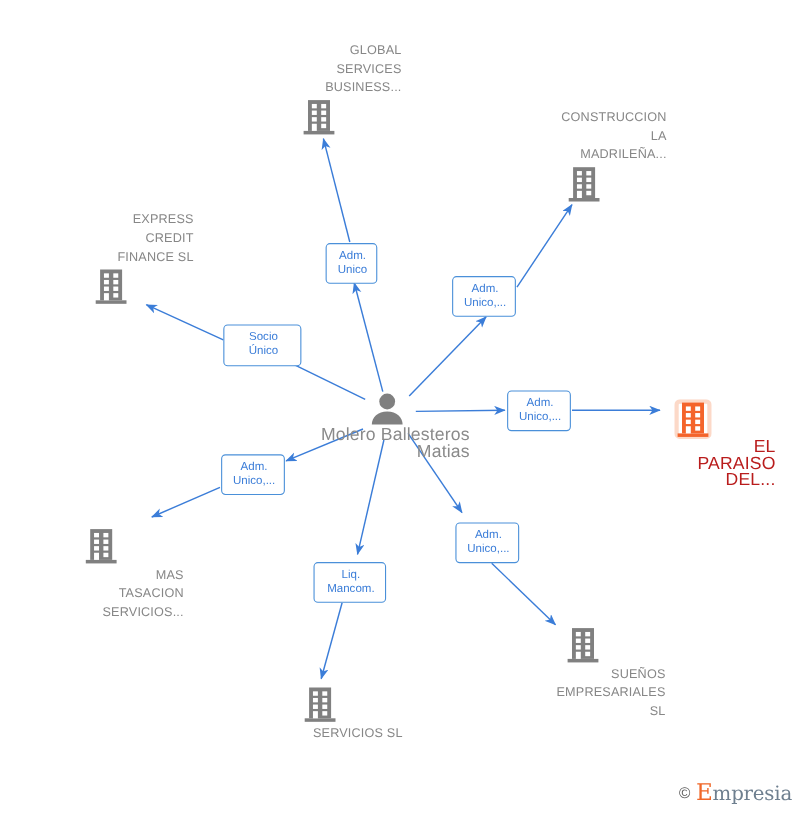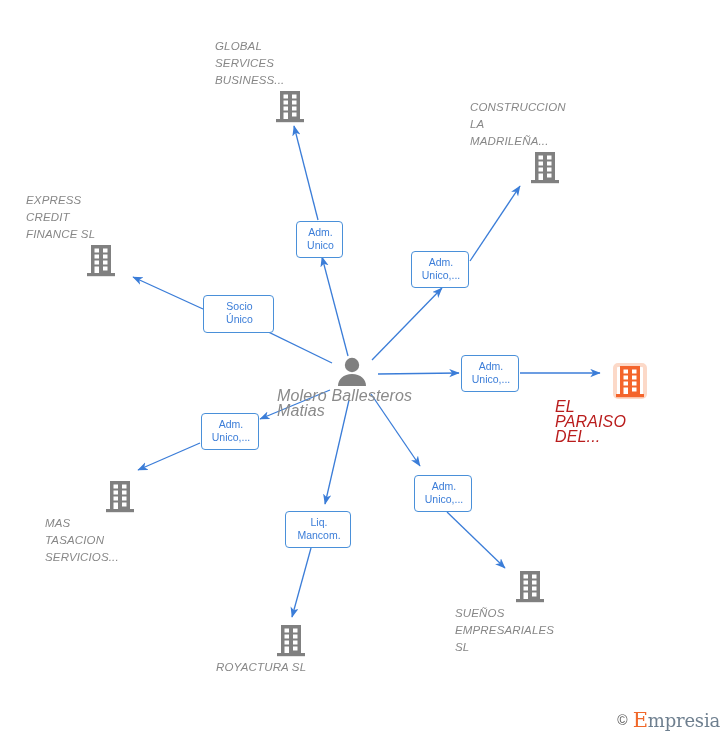--- a/index.html
+++ b/index.html
@@ -22,23 +22,22 @@
     left: 0;
     top: 0;
     width: 728px;
     height: 740px;
     pointer-events: none;
   }
   .node {
     position: absolute;
     width: 150px;
     margin-left: -75px;
-    text-align: left;
+    text-align: right;
     line-height: 15px;
-    font-style: italic;
   }
   .node .label {
     font-size: 11.5px;
     color: #878787;
     letter-spacing: 0.15px;
     white-space: pre-line;
   }
   .node.center .label {
     color: #8a8a8a;
     font-size: 16px;
@@ -144,21 +143,21 @@
               <rect x="10.5" y="6.5" width="4.5" height="4"></rect>
               <rect x="19" y="6.5" width="4.5" height="4"></rect>
               <rect x="10.5" y="12.5" width="4.5" height="4"></rect>
               <rect x="19" y="12.5" width="4.5" height="4"></rect>
               <rect x="10.5" y="18.5" width="4.5" height="4"></rect>
               <rect x="19" y="18.5" width="4.5" height="4"></rect>
               <rect x="10.5" y="24.5" width="4.5" height="6.5"></rect>
               <rect x="19" y="24.5" width="4.5" height="4"></rect>
             </g>
           </svg></span></div>
-      <div class="node above" style="left: 545px; top: 98px;"><span class="label">CONSTRUCCION<br>LA<br>MADRILEÑA...</span><span><svg class="icon" width="34" height="36" viewBox="0 0 34 36" aria-hidden="true">
+      <div class="node above" style="left: 531px; top: 98px;"><span class="label">CONSTRUCCION<br>LA<br>MADRILEÑA...</span><span><svg class="icon" width="34" height="36" viewBox="0 0 34 36" aria-hidden="true">
             <g fill="#808080">
               <rect x="7" y="3" width="20" height="28"></rect>
               <rect x="3" y="31" width="28" height="3.2"></rect>
             </g>
             <g fill="#ffffff">
               <rect x="10.5" y="6.5" width="4.5" height="4"></rect>
               <rect x="19" y="6.5" width="4.5" height="4"></rect>
               <rect x="10.5" y="12.5" width="4.5" height="4"></rect>
               <rect x="19" y="12.5" width="4.5" height="4"></rect>
               <rect x="10.5" y="18.5" width="4.5" height="4"></rect>
@@ -193,21 +192,21 @@
               <rect x="10.5" y="6.5" width="4.5" height="4"></rect>
               <rect x="19" y="6.5" width="4.5" height="4"></rect>
               <rect x="10.5" y="12.5" width="4.5" height="4"></rect>
               <rect x="19" y="12.5" width="4.5" height="4"></rect>
               <rect x="10.5" y="18.5" width="4.5" height="4"></rect>
               <rect x="19" y="18.5" width="4.5" height="4"></rect>
               <rect x="10.5" y="24.5" width="4.5" height="6.5"></rect>
               <rect x="19" y="24.5" width="4.5" height="4"></rect>
             </g>
           </svg></span><span class="label">EL<br>PARAISO<br>DEL...</span></div>
-      <div class="node below" style="left: 120px; top: 478px;"><span><svg class="icon" width="34" height="36" viewBox="0 0 34 36" aria-hidden="true">
+      <div class="node below" style="left: 92px; top: 478px;"><span><svg class="icon" width="34" height="36" viewBox="0 0 34 36" aria-hidden="true">
             <g fill="#808080">
               <rect x="7" y="3" width="20" height="28"></rect>
               <rect x="3" y="31" width="28" height="3.2"></rect>
             </g>
             <g fill="#ffffff">
               <rect x="10.5" y="6.5" width="4.5" height="4"></rect>
               <rect x="19" y="6.5" width="4.5" height="4"></rect>
               <rect x="10.5" y="12.5" width="4.5" height="4"></rect>
               <rect x="19" y="12.5" width="4.5" height="4"></rect>
               <rect x="10.5" y="18.5" width="4.5" height="4"></rect>
@@ -240,21 +239,21 @@
             <g fill="#ffffff">
               <rect x="10.5" y="6.5" width="4.5" height="4"></rect>
               <rect x="19" y="6.5" width="4.5" height="4"></rect>
               <rect x="10.5" y="12.5" width="4.5" height="4"></rect>
               <rect x="19" y="12.5" width="4.5" height="4"></rect>
               <rect x="10.5" y="18.5" width="4.5" height="4"></rect>
               <rect x="19" y="18.5" width="4.5" height="4"></rect>
               <rect x="10.5" y="24.5" width="4.5" height="6.5"></rect>
               <rect x="19" y="24.5" width="4.5" height="4"></rect>
             </g>
-          </svg></span><span class="label">ROYACTURA SL</span></div>
+          </svg></span><span class="label">SERVICIOS SL</span></div>
     </div>
   <div id="edge-labels">
       <div class="edge-label" style="left: 296px; top: 221px; width: 47px; min-height: 36px;">Adm.<br>Unico</div>
       <div class="edge-label" style="left: 411px; top: 251px; width: 58px; min-height: 36px;">Adm.<br>Unico,...</div>
       <div class="edge-label" style="left: 203px; top: 295px; width: 71px; min-height: 38px;">Socio<br>Único</div>
       <div class="edge-label" style="left: 461px; top: 355px; width: 58px; min-height: 36px;">Adm.<br>Unico,...</div>
       <div class="edge-label" style="left: 201px; top: 413px; width: 58px; min-height: 36px;">Adm.<br>Unico,...</div>
       <div class="edge-label" style="left: 414px; top: 475px; width: 58px; min-height: 36px;">Adm.<br>Unico,...</div>
       <div class="edge-label" style="left: 285px; top: 511px; width: 66px; min-height: 36px;">Liq.<br>Mancom.</div>
     </div>

